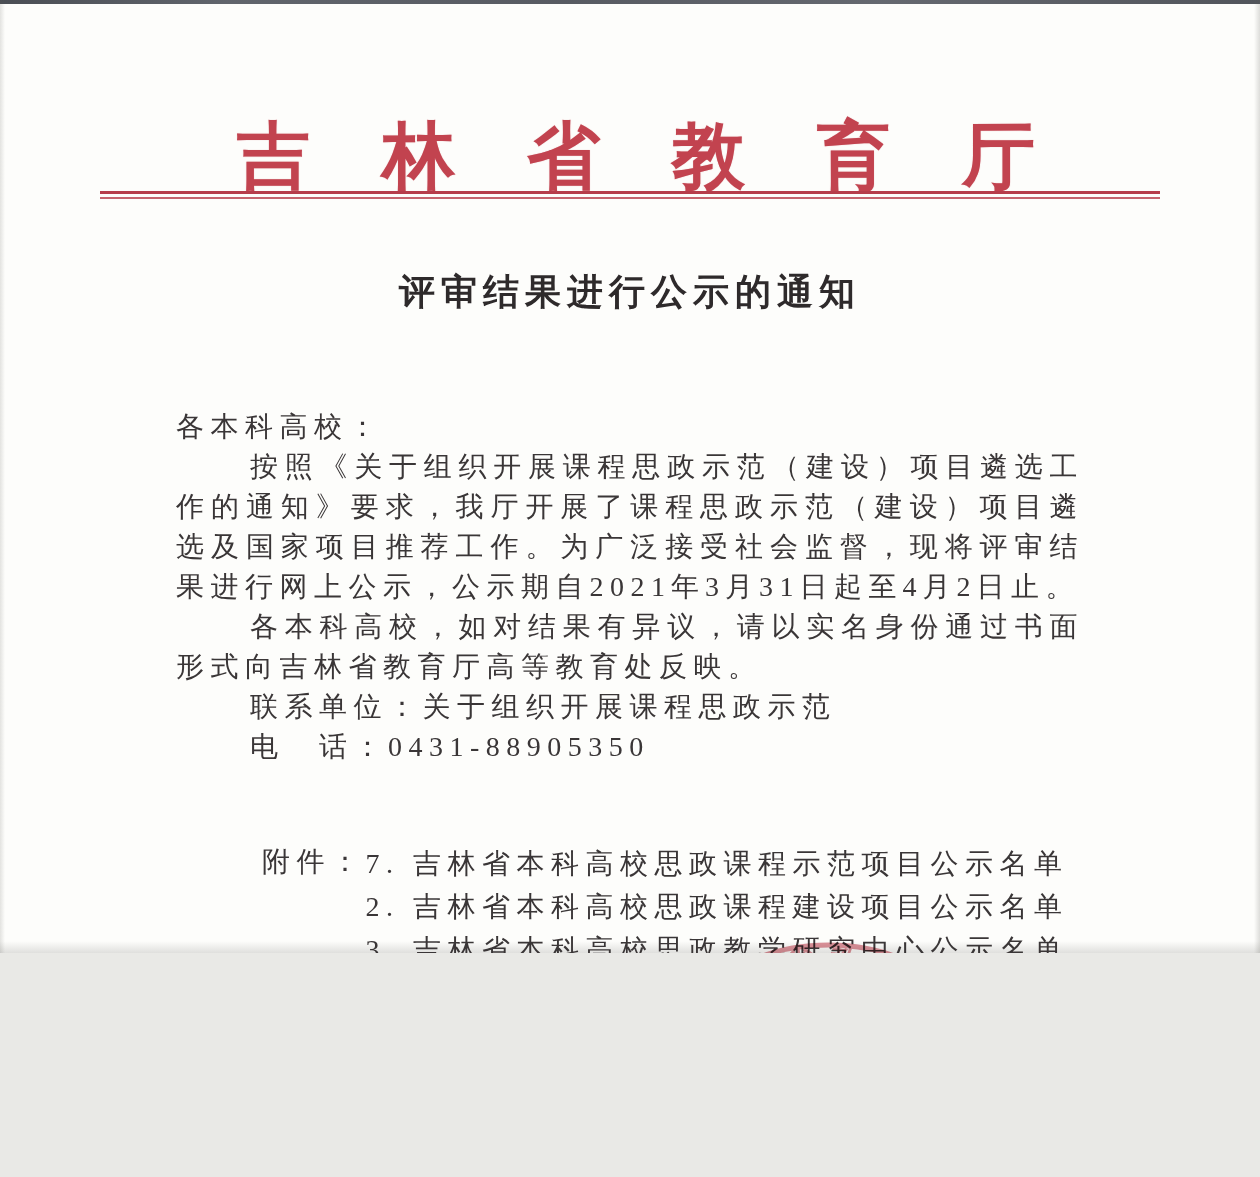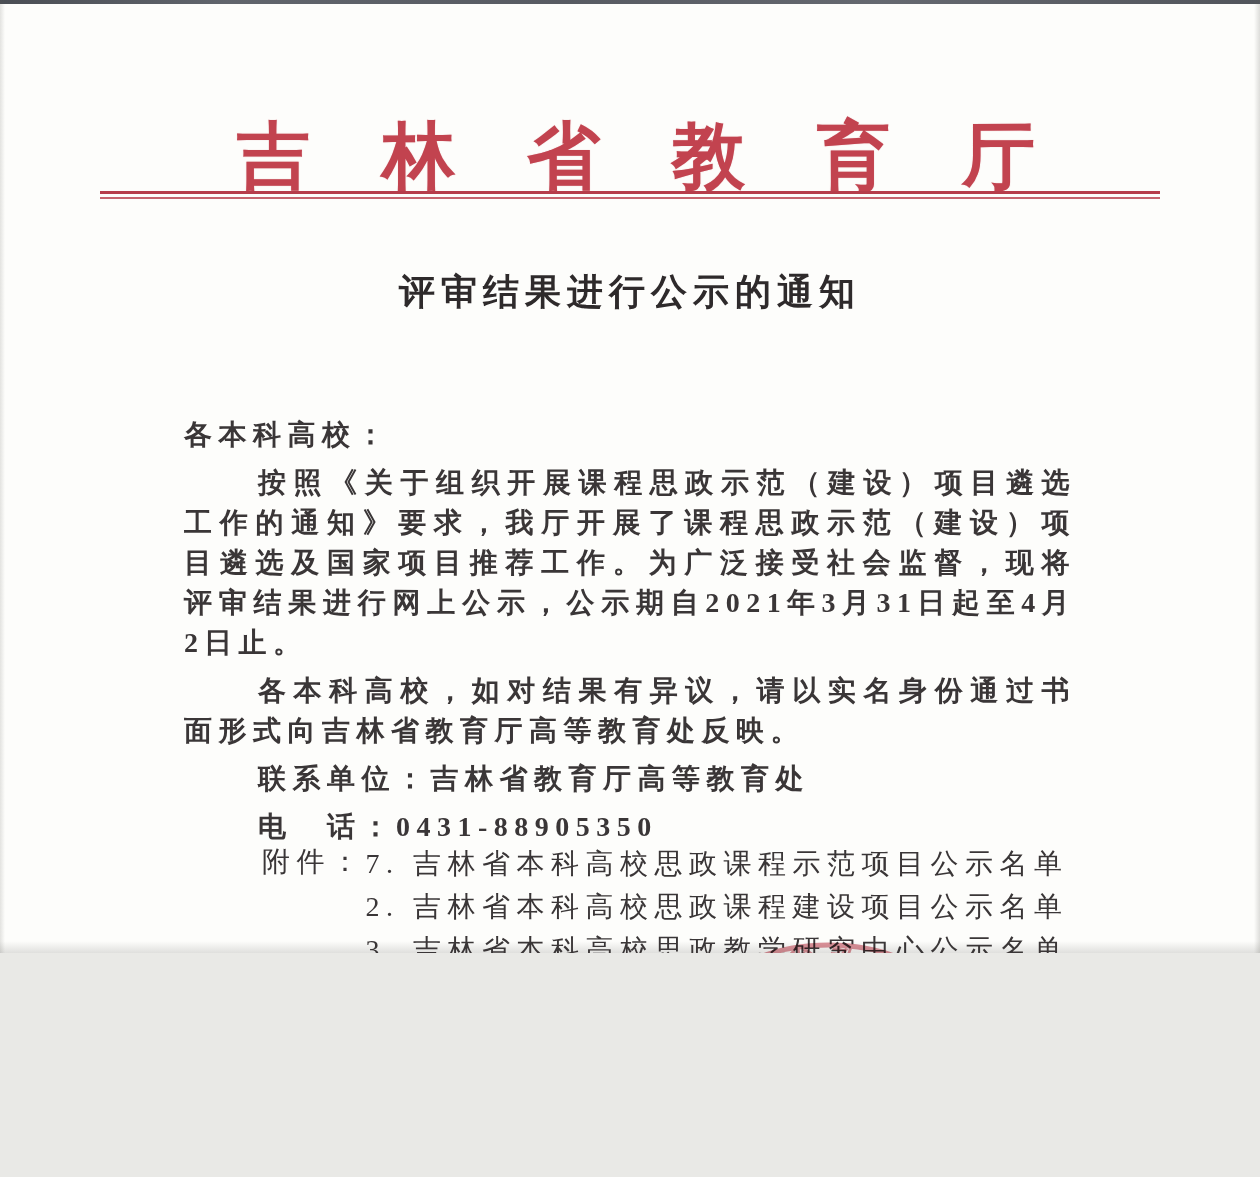--- a/index.html
+++ b/index.html
@@ -81,21 +81,21 @@
     left: 176px; top: 407px;
     width: 908px;
     font-size: 28px;
     line-height: 40px;
     letter-spacing: 6.5px;
     word-spacing: -14px;
     text-align: justify;
     text-justify: inter-ideograph;
     color: #3a3637;
   }
-  .body-text p { margin: 8px; font-weight: bold; }
+  .body-text p { margin: 0; }
   .body-text p.indent { text-indent: 74px; }
 
   
   .attachments {
     position: absolute;
     left: 262px; top: 842px;
     display: flex;
     font-size: 28px;
     line-height: 43px;
     letter-spacing: 6.5px;
@@ -151,21 +151,21 @@
   <div class="rule rule-head-thin"></div>
 
   <div class="title">
     <div>评审结果进行公示的通知</div>
   </div>
 
   <div class="body-text">
     <p>各本科高校：</p>
     <p class="indent">按照《关于组织开展课程思政示范（建设）项目遴选工作的通知》要求，我厅开展了课程思政示范（建设）项目遴选及国家项目推荐工作。为广泛接受社会监督，现将评审结果进行网上公示，公示期自 2021 年 3 月 31 日起至 4 月 2 日止。</p>
     <p class="indent">各本科高校，如对结果有异议，请以实名身份通过书面形式向吉林省教育厅高等教育处反映。</p>
-    <p class="indent">联系单位：吉林省教育厅高等教育处</p>
+    <p class="indent">联系单位：关于组织开展课程思政示范</p>
     <p class="indent">电　话：0431-88905350</p>
   </div>
 
   <div class="attachments">
     <div class="label">附件：</div>
     <div class="items">
       <div>7. 吉林省本科高校思政课程示范项目公示名单</div>
       <div>2. 吉林省本科高校思政课程建设项目公示名单</div>
       <div>3. 吉林省本科高校思政教学研究中心公示名单</div>
     </div>

